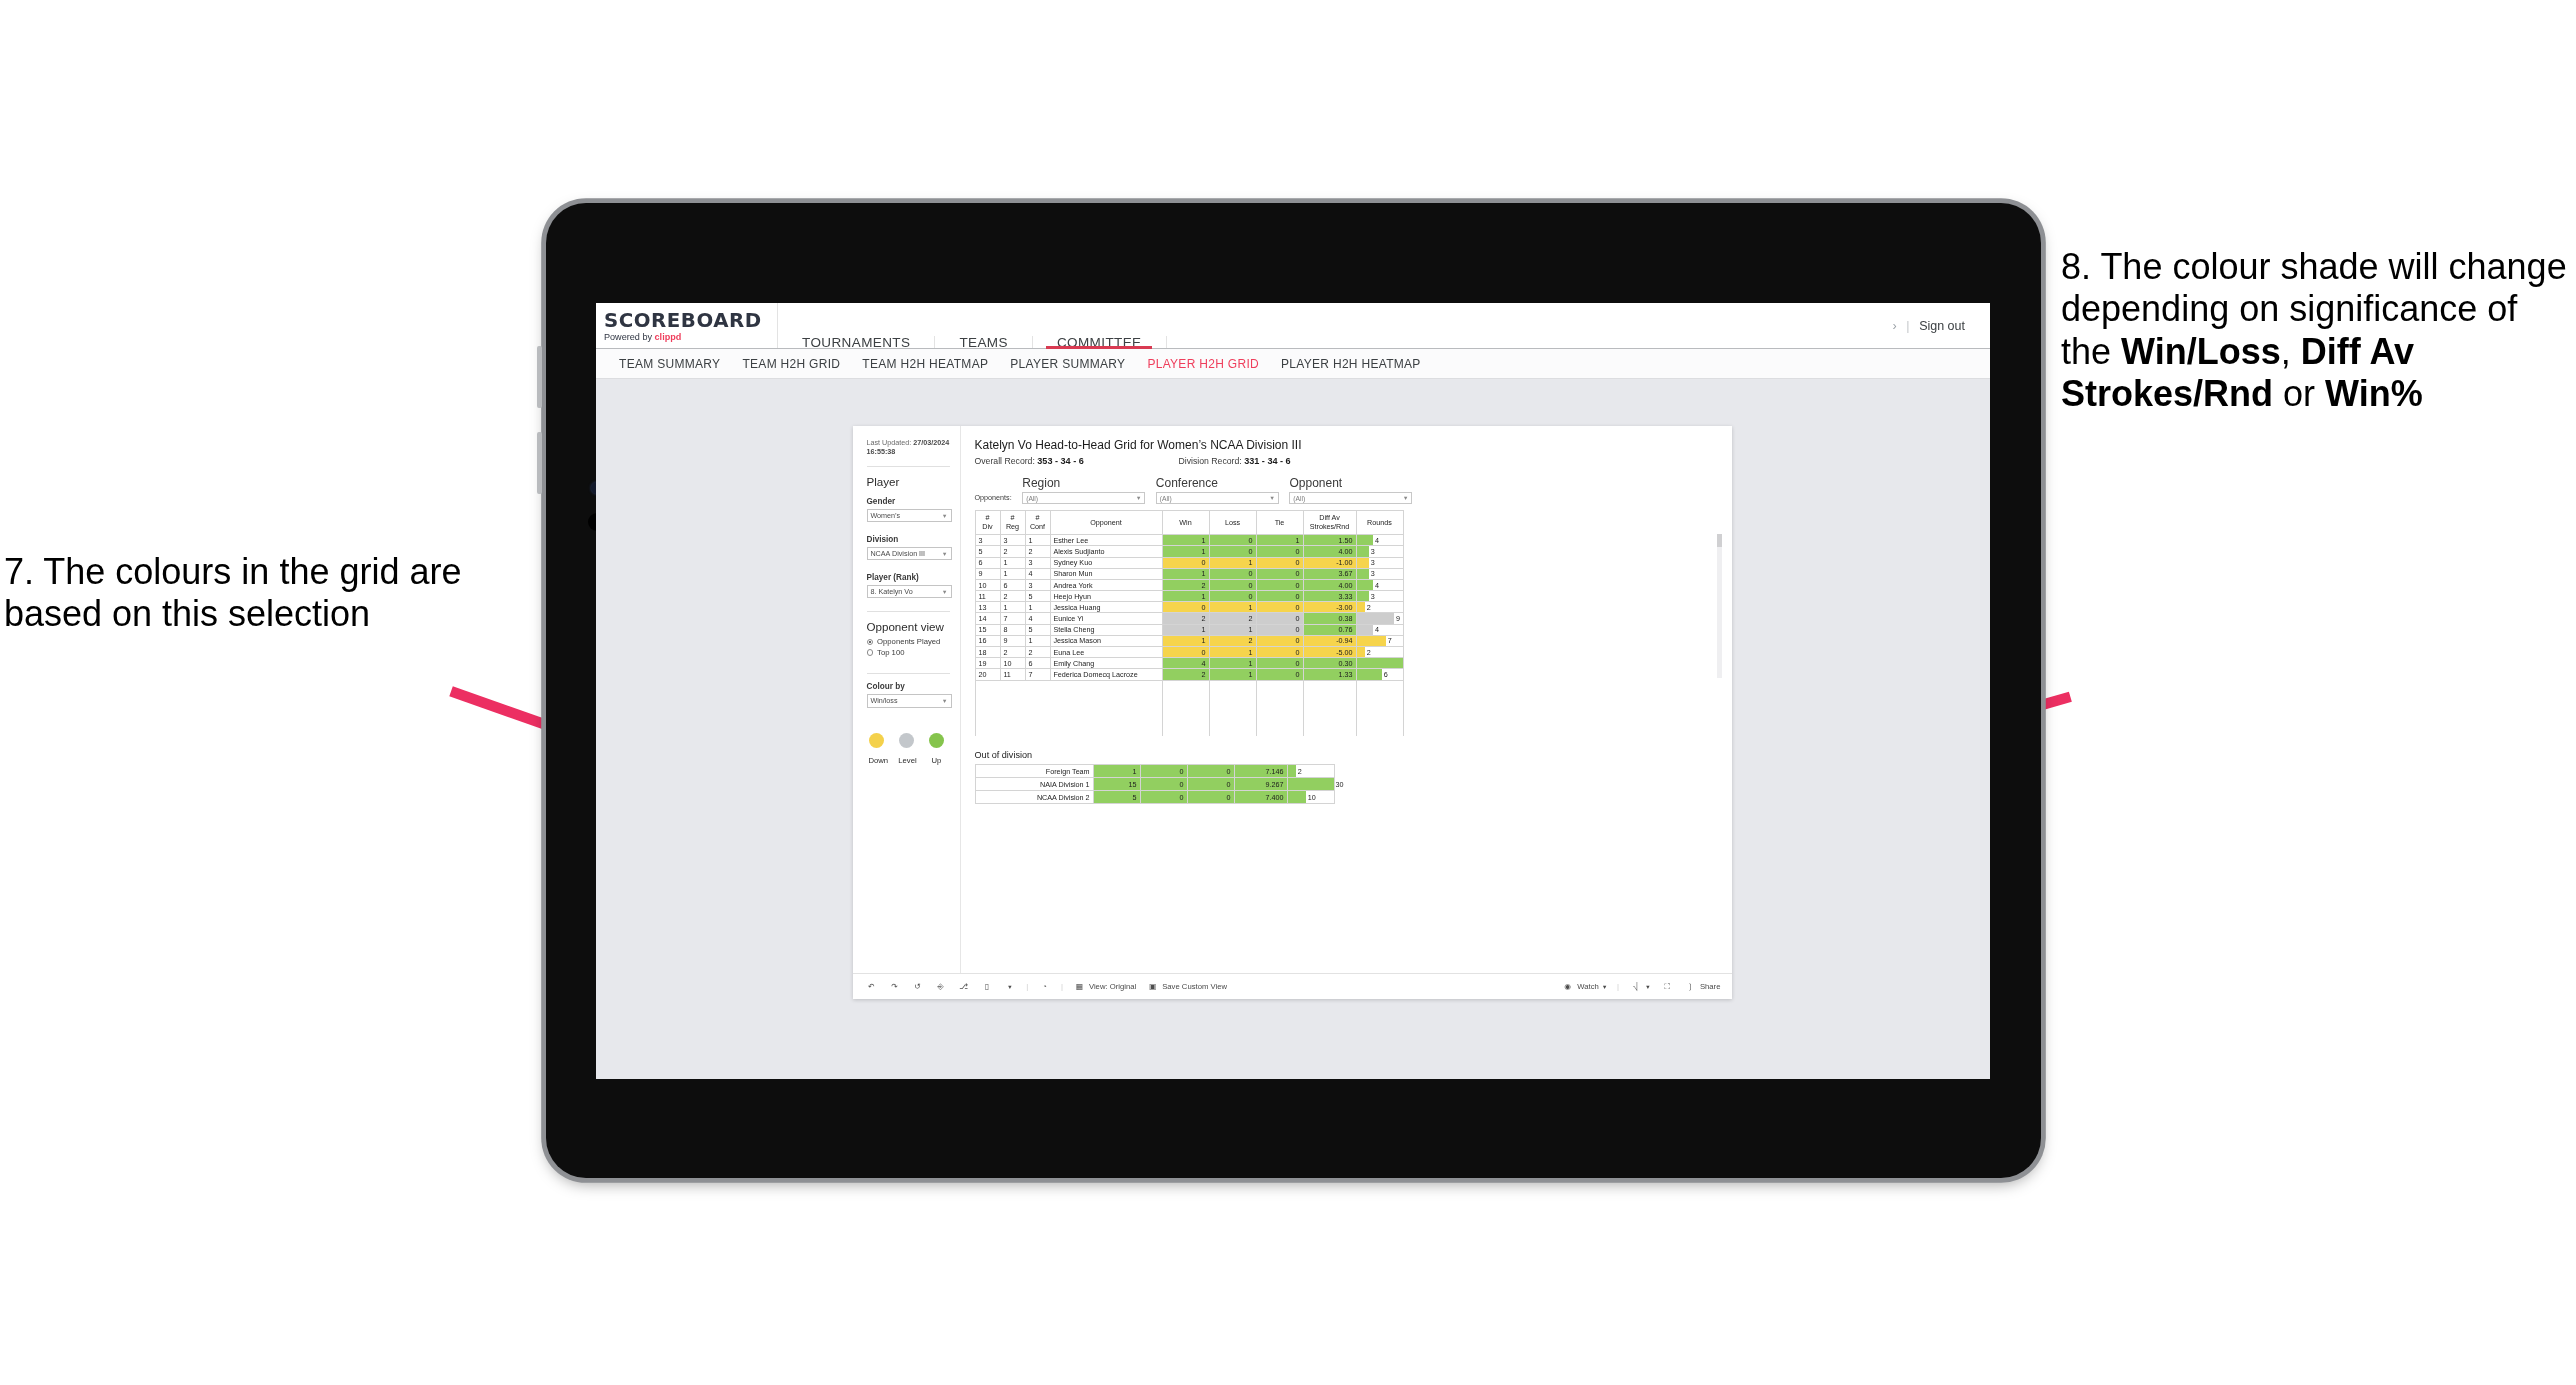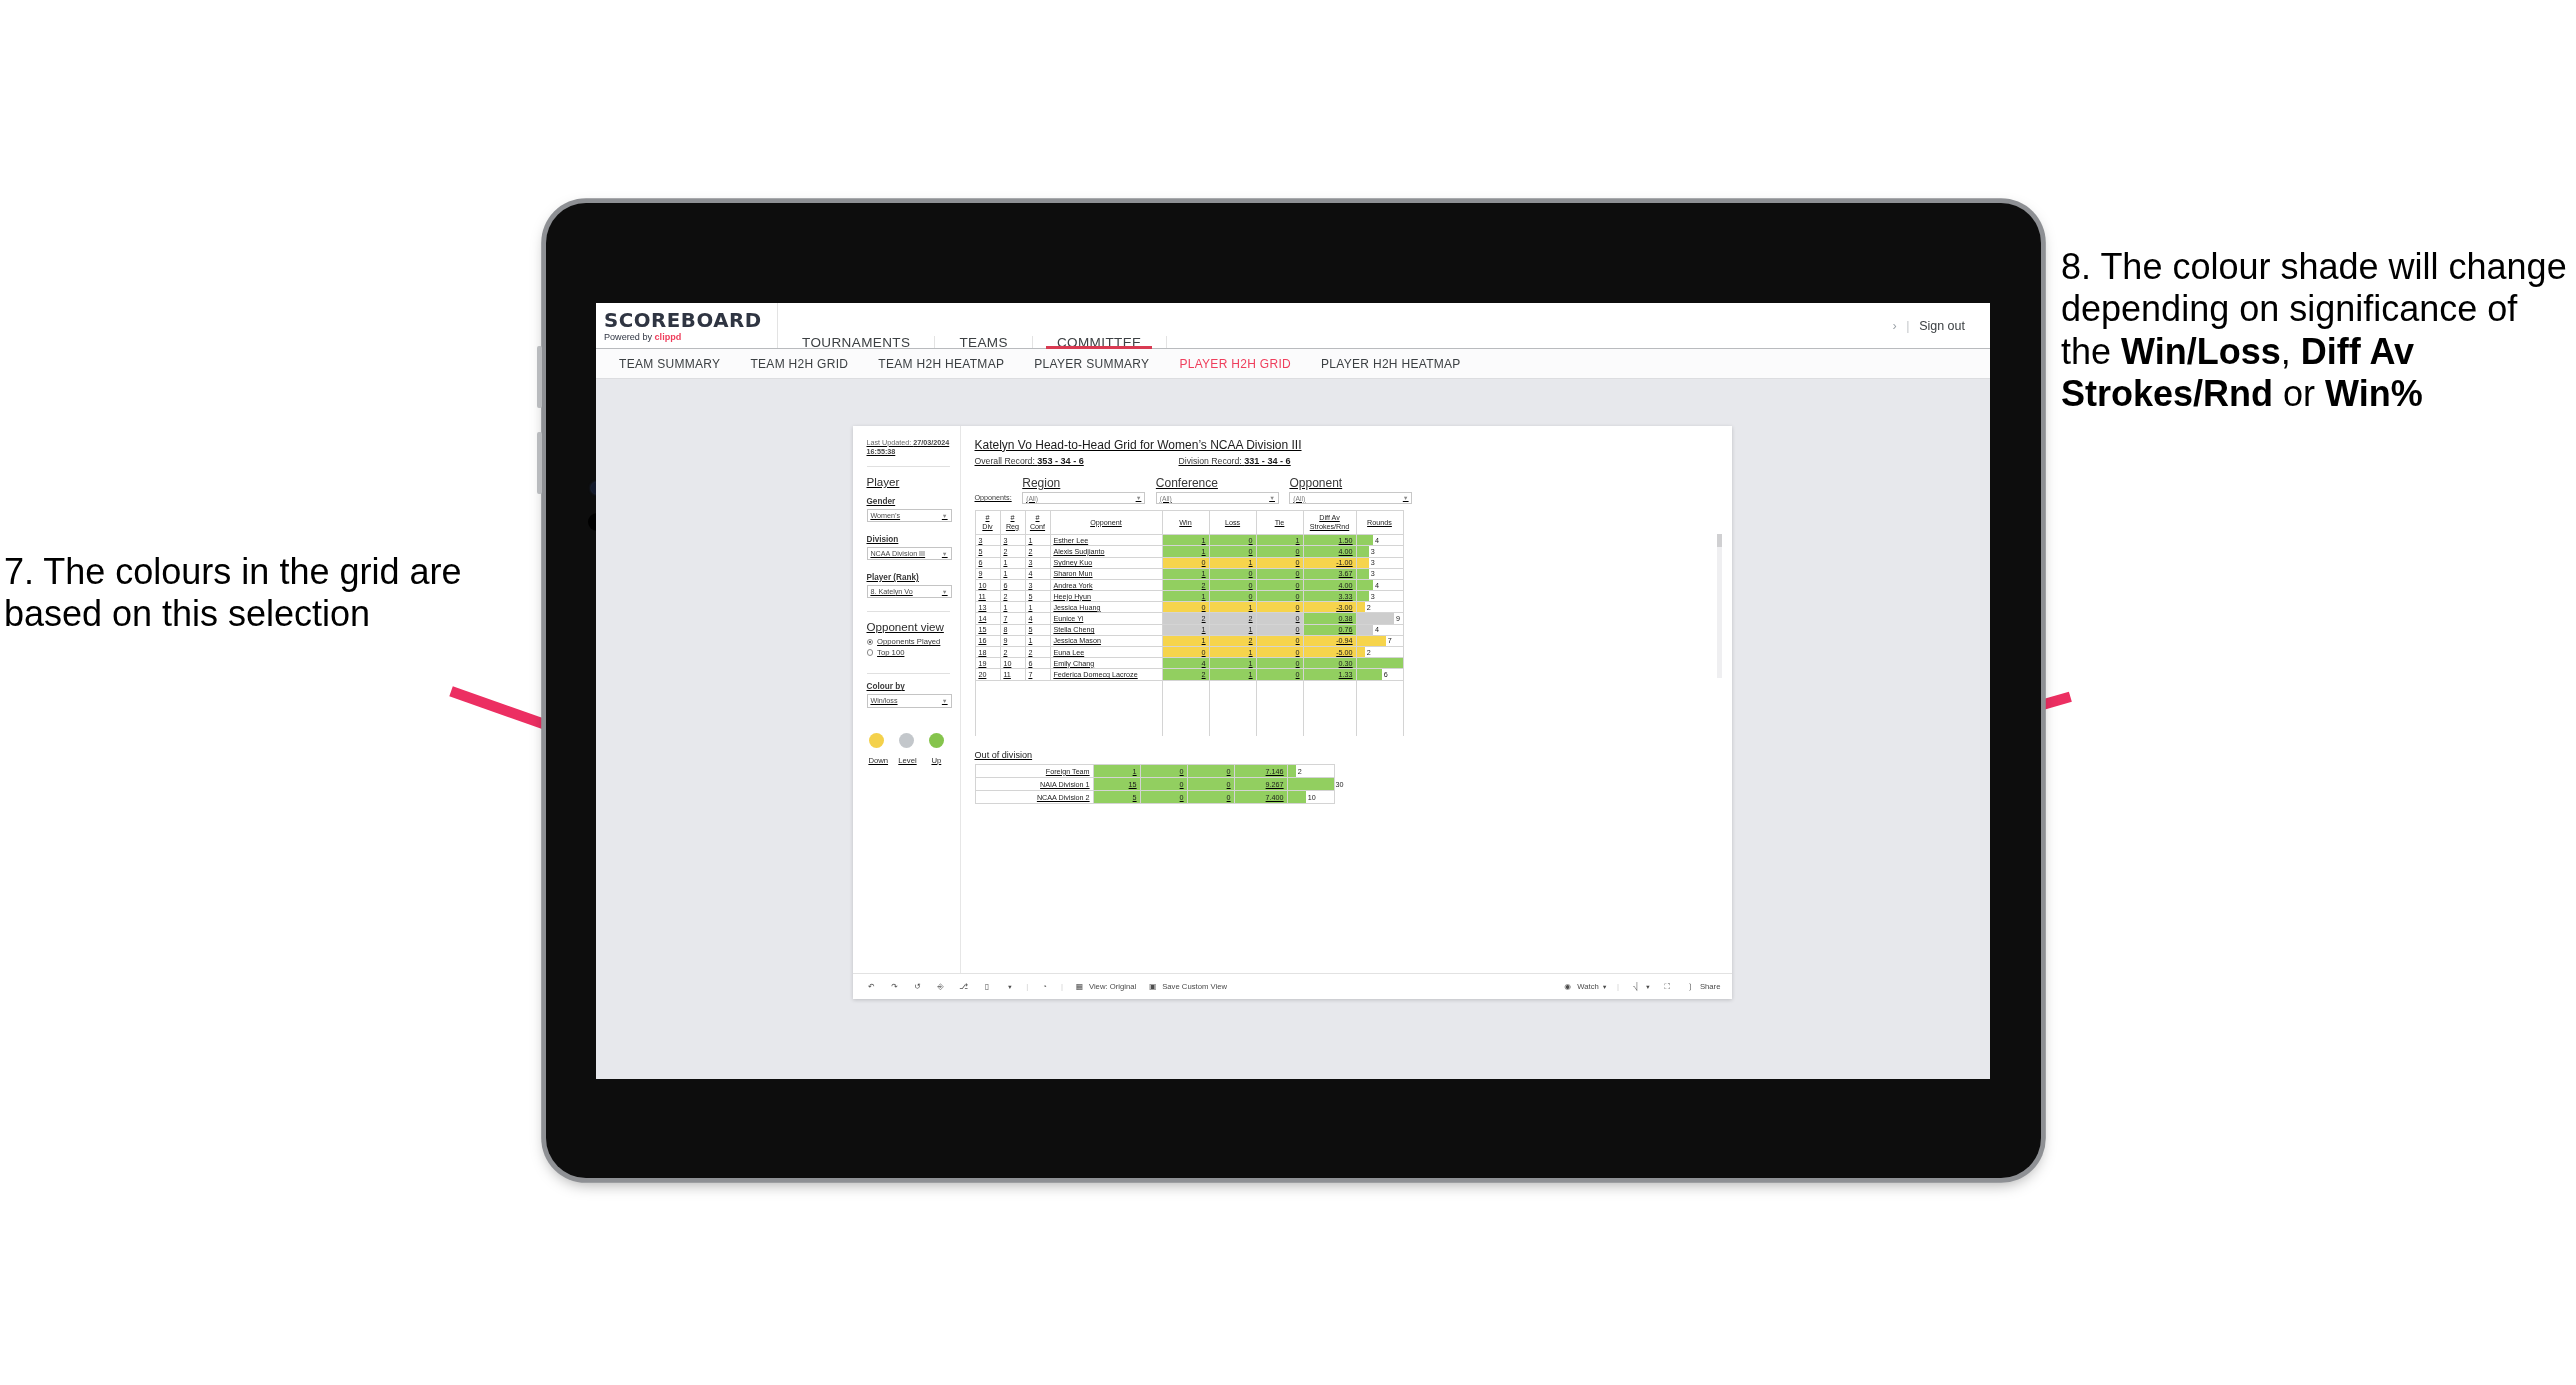--- a/index.html
+++ b/index.html
@@ -35,30 +35,30 @@
   .logo-sub{font-size:9.1px;color:#2f3542;margin-top:1.9px;}
   .logo-sub .brand{color:#ef3e5c;font-weight:bold;}
   .topnav{display:flex;align-items:stretch;}
   .topnav-item{display:flex;align-items:center;padding:0 24px;font-size:13.5px;color:#3c4043;letter-spacing:0.4px;
                border-right:1px solid #e3e3e3;position:relative;cursor:pointer;margin-top:33px;}
   .topnav-item.active:after{content:"";position:absolute;left:13.5px;right:13.5px;bottom:-1px;height:2.9px;background:#d93a52;}
   .topbar-right{margin-left:auto;display:flex;align-items:center;padding-right:25px;gap:9.6px;font-size:12.5px;color:#3c4043;}
   .chev{color:#9aa0a6;font-size:12.5px;}
   .divider-v{color:#c6c8cb;}
 
-  #subnav{height:29px;background:#fbfbfc;display:flex;align-items:center;padding-left:23px;gap:30px;
+  #subnav{height:29px;background:#fbfbfc;display:flex;align-items:center;padding-left:23px;gap:22px;
           border-bottom:1px solid #dcdde0;}
   .subnav-item{font-size:12px;color:#3c4043;letter-spacing:0.3px;cursor:pointer;white-space:nowrap;}
   .subnav-item.active{color:#ef3e5c;}
 
   
   #canvas{position:relative;height:702px;background:#e7e8ec;}
   #card{position:absolute;left:257px;top:47px;width:879px;height:573px;background:#fff;
         box-shadow:0 1px 3.9px rgba(0,0,0,.18);display:flex;flex-direction:column;}
-  #cardbody{flex:1;display:flex;overflow:hidden;text-decoration:underline;}
+  #cardbody{flex:1;display:flex;overflow:hidden;}
 
   
   #filters{width:108px;padding:11.6px 0 0 13.5px;box-sizing:border-box;border-right:1px solid #e6e6e6;}
   .lastupd{font-size:7.2px;color:#4a4a4a;line-height:1.35;font-weight:bold;width:89px;}
   .lastupd .lbl{font-weight:normal;color:#6a6a6a;}
   .hr{height:1px;background:#e0e0e0;margin:8.7px 9.6px 8.7px 0;}
   .sec-title{font-size:11.6px;color:#2b2b2b;margin:1.9px 0 8.7px 0;}
   .f-label{font-size:8.2px;font-weight:bold;color:#3a3a3a;margin-bottom:2.9px;}
   .f-block{margin-bottom:12.5px;}
   .select{width:85px;height:13.5px;border:1px solid #c4c4c4;background:#fff;display:flex;align-items:center;

